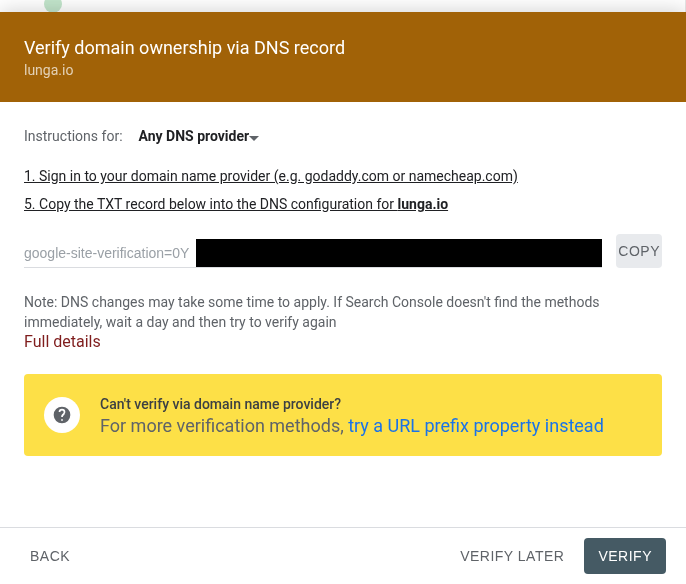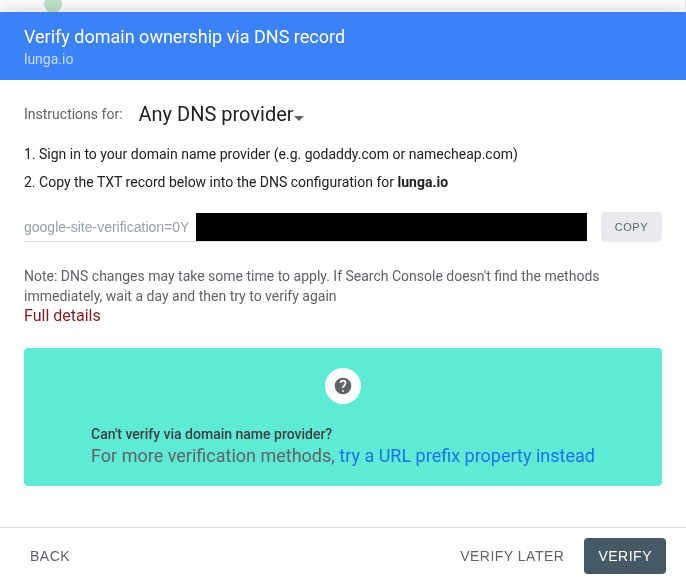--- a/index.html
+++ b/index.html
@@ -41,23 +41,23 @@
       left: 0;
       right: 0;
       bottom: 0;
       background: #fff;
       box-shadow: 0 0 20px rgba(0,0,0,0.2);
       display: flex;
       flex-direction: column;
       z-index: 10;
     }
     .modal-header {
-      background: #3b82f6;
+      background: #a16207;
       color: #fff;
-      padding: 13px 24px;
+      padding: 24px 24px;
     }
     .modal-header h1 {
       font-size: 18px;
       font-weight: 400;
       line-height: 24px;
     }
     .modal-header .subtitle {
       font-size: 14px;
       color: rgba(255,255,255,0.7);
       margin-top: 2px;
@@ -74,31 +74,32 @@
       gap: 16px;
       margin-bottom: 20px;
     }
     .instr-row .label {
       font-size: 14px;
       color: #5f6368;
     }
     .dropdown {
       display: inline-flex;
       align-items: center;
-      font-size: 20px;
-      font-weight: 400;
+      font-size: 14px;
+      font-weight: 700;
       color: #202124;
       cursor: pointer;
     }
     .dropdown .chev {
       color: #5f6368;
     }
     .step {
       margin-bottom: 8px;
       font-size: 14px;
+      text-decoration: underline;
     }
     .step .bold { font-weight: 700; }
     .copy-row {
       display: flex;
       align-items: flex-end;
       gap: 14px;
       margin: 20px 0 24px 0;
     }
     .copy-input-wrap {
       flex: 1;
@@ -121,47 +122,46 @@
       top: 0;
       height: 28px;
       background: #000;
       pointer-events: none;
     }
     .copy-btn {
       background: #e8eaed;
       border: none;
       color: #5f6368;
       font-weight: 500;
-      font-size: 11px;
+      font-size: 14px;
       letter-spacing: 0.5px;
-      padding: 9px 14px;
+      padding: 9px 2px;
       border-radius: 4px;
       cursor: pointer;
     }
     .note {
       margin-top: 24px;
       color: #5f6368;
       font-size: 14px;
       line-height: 20px;
     }
     .full-details {
       display: inline-block;
       color: #7f1d1d;
       font-size: 16px;
       cursor: pointer;
     }
     .hint-box {
       margin-top: 22px;
-      background: #5eead4;
+      background: #fde047;
       border-radius: 4px;
       padding: 20px;
       display: flex;
       align-items: center;
       gap: 20px;
-      flex-direction: column;
     }
     .hint-icon {
       width: 36px;
       height: 36px;
       border-radius: 50%;
       background: #fff;
       display: flex;
       align-items: center;
       justify-content: center;
       color: #5f6368;
@@ -239,21 +239,21 @@
         <span class="chev">
           <svg width="10" height="5" viewBox="0 0 10 5">
               <path d="M0 0 L5 5 L10 0 Z" fill="currentColor"></path>
             </svg>
         </span>
       </div>
     </div>
 
     <div class="step">1. Sign in to your domain name provider (e.g. godaddy.com or namecheap.com)</div>
     <div class="step">
-      <span>2. Copy the TXT record below into the DNS configuration for </span><span class="bold">lunga.io</span>
+      <span>5. Copy the TXT record below into the DNS configuration for </span><span class="bold">lunga.io</span>
     </div>
 
     <div class="copy-row">
       <div class="copy-input-wrap">
         <input type="text" class="copy-input" readonly="" value="google-site-verification=0Y" style="">
         <div class="redact"></div>
       </div>
       <button class="copy-btn">COPY</button>
     </div>
 

